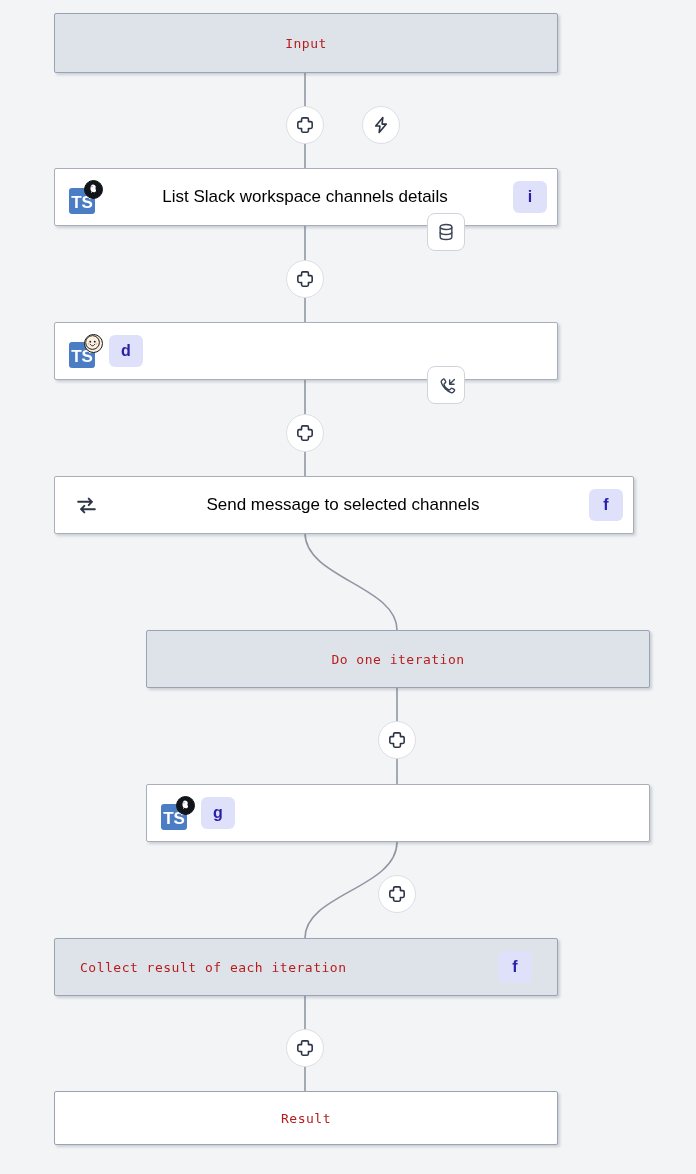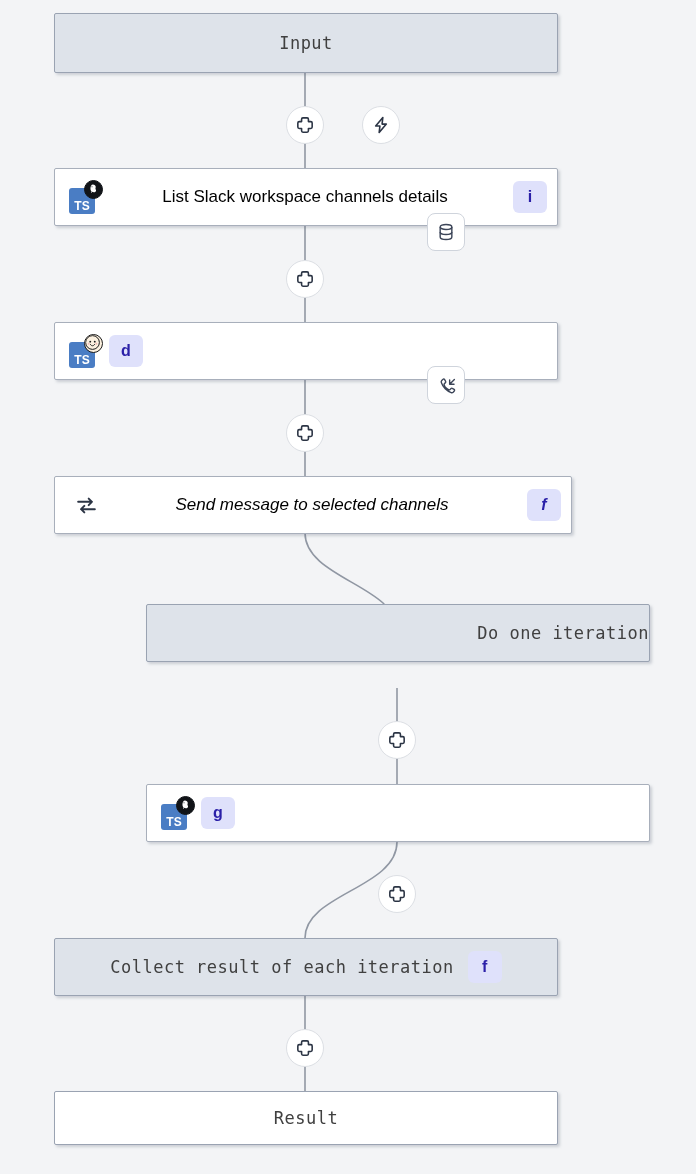--- a/index.html
+++ b/index.html
@@ -47,29 +47,29 @@
   }
   .node.step {
     background: #ffffff;
     border: 1px solid #a8afbb;
     justify-content: flex-start;
     padding: 0 10px 0 14px;
   }
   .node.collect {
     background: #dee3ea;
     border: 1px solid #9aa3b2;
-    justify-content: center;
-    padding: 0 14px;
+    justify-content: space-between;
+    padding: 0 25px;
   }
 
   .mono-label {
     font-family: "DejaVu Sans Mono", "Liberation Mono", monospace;
-    font-size: 17px;
+    font-size: 13px;
     letter-spacing: 0.5px;
-    color: #404040;
+    color: #b91c1c;
     white-space: nowrap;
   }
   .step-label {
     font-family: "Liberation Sans", sans-serif;
     font-size: 17px;
     color: #000000;
     white-space: nowrap;
     overflow: hidden;
     text-overflow: ellipsis;
     flex: 1 1 auto;
@@ -104,21 +104,21 @@
   }
   .ts-square {
     position: absolute;
     left: 0; bottom: 0;
     width: 26px; height: 26px;
     background: #4a7dc4;
     border-radius: 3px 3px 3px 3px;
     color: #ffffff;
     font-family: "Liberation Sans", sans-serif;
     font-weight: bold;
-    font-size: 12px;
+    font-size: 17px;
     display: flex;
     align-items: flex-end;
     justify-content: center;
     padding-bottom: 1px;
     box-sizing: border-box;
   }
   .rt-badge {
     position: absolute;
     right: 0; top: 0;
     width: 17px; height: 17px;
@@ -257,32 +257,32 @@
       <path d="M10.4 13.6a12 12 0 0 0 4.4 3.3c.4.2.9.1 1.2-.2l1.2-1.3c.4-.4 1-.5 1.4-.2l2.1 1.3c.6.4.7 1.2.2 1.7l-1.3 1.4c-.6.6-1.5.8-2.3.5-2.5-.8-4.8-2.3-6.8-4.3S7 11 6.1 8.5c-.3-.8-.1-1.7.5-2.3L8 4.9c.5-.5 1.3-.4 1.7.2L11 7.2c.3.5.2 1.1-.2 1.5L9.5 9.9c-.3.3-.4.8-.2 1.2.3.9.7 1.7 1.1 2.5z" fill="none" stroke="#3c4558" stroke-width="1.6" stroke-linejoin="round"></path>
     </svg>
   </div>
 
   <div class="circ-btn" style="left:286px; top:414px;">
     <svg width="20" height="20" viewBox="0 0 24 24">
       <path d="M9.5 3.4h5a1.6 1.6 0 0 1 1.6 1.6v2.9h2.9a1.6 1.6 0 0 1 1.6 1.6v5a1.6 1.6 0 0 1-1.6 1.6h-2.9v2.9a1.6 1.6 0 0 1-1.6 1.6h-5a1.6 1.6 0 0 1-1.6-1.6v-2.9H5a1.6 1.6 0 0 1-1.6-1.6v-5A1.6 1.6 0 0 1 5 7.9h2.9V5a1.6 1.6 0 0 1 1.6-1.6z" fill="none" stroke="#2b3444" stroke-width="1.9" stroke-linejoin="round"></path>
     </svg>
   </div>
 
-  <div class="node step" style="left:54px; top:476px; width:518px; height:58px;font-style:italic;">
+  <div class="node step" style="left:54px; top:476px; width:580px; height:58px;">
     <span class="glyph-icon">
       <svg width="25" height="25" viewBox="0 0 24 24">
         <path d="M4 8.5h13.2m0 0-3.1-3.1m3.1 3.1-3.1 3.1" fill="none" stroke="#2b3444" stroke-width="1.9" stroke-linecap="round" stroke-linejoin="round"></path>
         <path d="M20 15.5H6.8m0 0 3.1-3.1m-3.1 3.1 3.1 3.1" fill="none" stroke="#2b3444" stroke-width="1.9" stroke-linecap="round" stroke-linejoin="round"></path>
       </svg>
     </span>
     <span class="step-label">Send message to selected channels</span>
     <span class="id-badge">f</span>
   </div>
 
-  <div class="node terminal" style="left:146px; top:604px; width:504px; height:58px;justify-content:flex-end;">
+  <div class="node terminal" style="left:146px; top:630px; width:504px; height:58px;">
     <span class="mono-label">Do one iteration</span>
   </div>
 
   <div class="circ-btn" style="left:378px; top:721px;">
     <svg width="20" height="20" viewBox="0 0 24 24">
       <path d="M9.5 3.4h5a1.6 1.6 0 0 1 1.6 1.6v2.9h2.9a1.6 1.6 0 0 1 1.6 1.6v5a1.6 1.6 0 0 1-1.6 1.6h-2.9v2.9a1.6 1.6 0 0 1-1.6 1.6h-5a1.6 1.6 0 0 1-1.6-1.6v-2.9H5a1.6 1.6 0 0 1-1.6-1.6v-5A1.6 1.6 0 0 1 5 7.9h2.9V5a1.6 1.6 0 0 1 1.6-1.6z" fill="none" stroke="#2b3444" stroke-width="1.9" stroke-linejoin="round"></path>
     </svg>
   </div>
 
   <div class="node step" style="left:146px; top:784px; width:504px; height:58px;">

